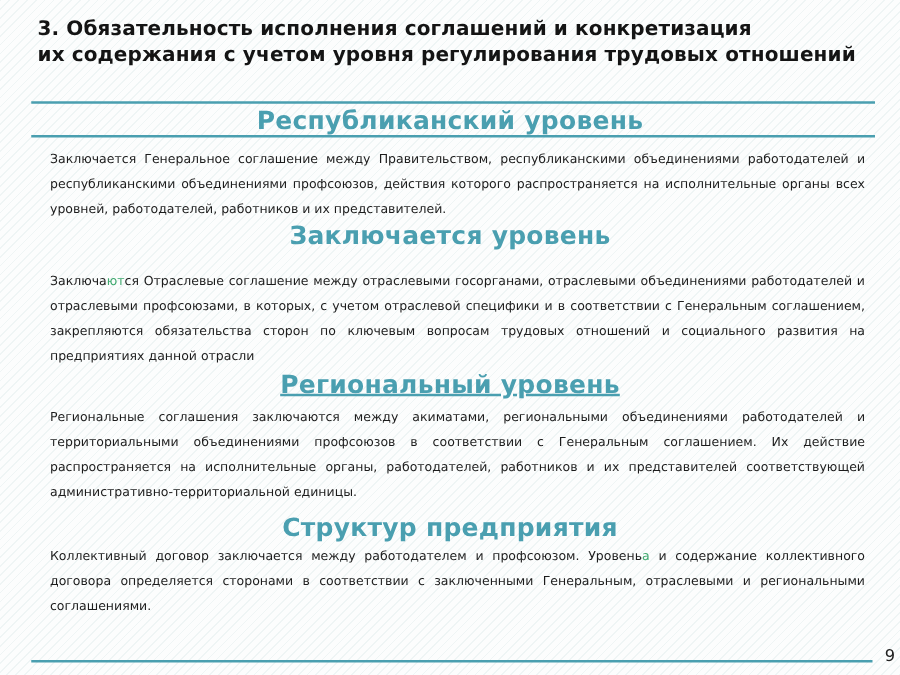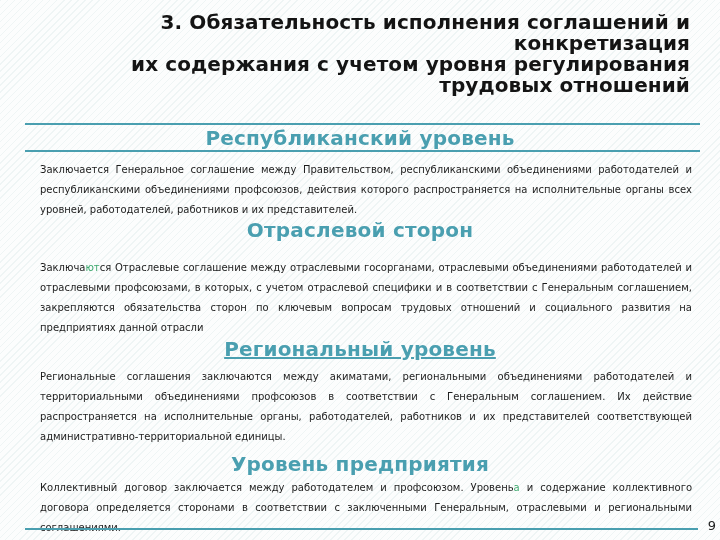--- a/index.html
+++ b/index.html
@@ -15,22 +15,22 @@
       rgba(205, 224, 224, 0.28) 0px,
       rgba(205, 224, 224, 0.28) 1px,
       rgba(255, 255, 255, 0) 1px,
       rgba(255, 255, 255, 0) 5px
     );
     font-family: "DejaVu Sans", "Liberation Sans", sans-serif;
     color: #1c1c1c;
   }
   .title {
     margin: 12px 30px 0 30px;
-    text-align: right;
-    font-size: 20px;
+    text-align: left;
+    font-size: 16px;
     font-weight: bold;
     line-height: 21px;
     color: #141414;
     white-space: pre-line;
     letter-spacing: 0.1px;
   }
   .rule {
     height: 2px;
     background: #4a9fb0;
     margin-left: 25px;
@@ -86,29 +86,29 @@
 их содержания с учетом уровня регулирования трудовых отношений</div>
 
   <div class="rule rule-top"></div>
 
   <div class="heading h1">Республиканский уровень</div>
 
   <div class="rule rule-under"></div>
 
   <p class="body-text p1">Заключается Генеральное соглашение между Правительством, республиканскими объединениями работодателей и республиканскими объединениями профсоюзов, действия которого распространяется на исполнительные органы всех уровней, работодателей, работников и их представителей.</p>
 
-  <div class="heading h2">Отраслевой сторон</div>
+  <div class="heading h2">Заключается уровень</div>
 
   <p class="body-text p2"><span>Заключа</span><span class="hl">ют</span><span>ся Отраслевые соглашение  между отраслевыми госорганами, отраслевыми объединениями работодателей и отраслевыми  профсоюзами,  в которых, с учетом отраслевой специфики и в соответствии с Генеральным соглашением, закрепляются обязательства  сторон по ключевым вопросам трудовых отношений и социального развития на предприятиях данной отрасли</span></p>
 
   <div class="heading h3">Региональный уровень</div>
 
   <p class="body-text p3">Региональные соглашения заключаются между акиматами, региональными объединениями работодателей и территориальными объединениями профсоюзов в соответствии с Генеральным соглашением. Их действие  распространяется на исполнительные органы, работодателей, работников и их представителей соответствующей административно-территориальной единицы.</p>
 
-  <div class="heading h4">Уровень предприятия</div>
+  <div class="heading h4">Структур предприятия</div>
 
   <p class="body-text p4"><span>Коллективный договор  заключается между работодателем и профсоюзом. Уровень</span><span class="hl">а</span><span> и содержание коллективного договора определяется сторонами в соответствии с заключенными Генеральным, отраслевыми и региональными соглашениями.</span></p>
 
   <div class="footer-rule"></div>
 
   <div class="page-number">9</div>
 
 </div>
 
 </body></html>

